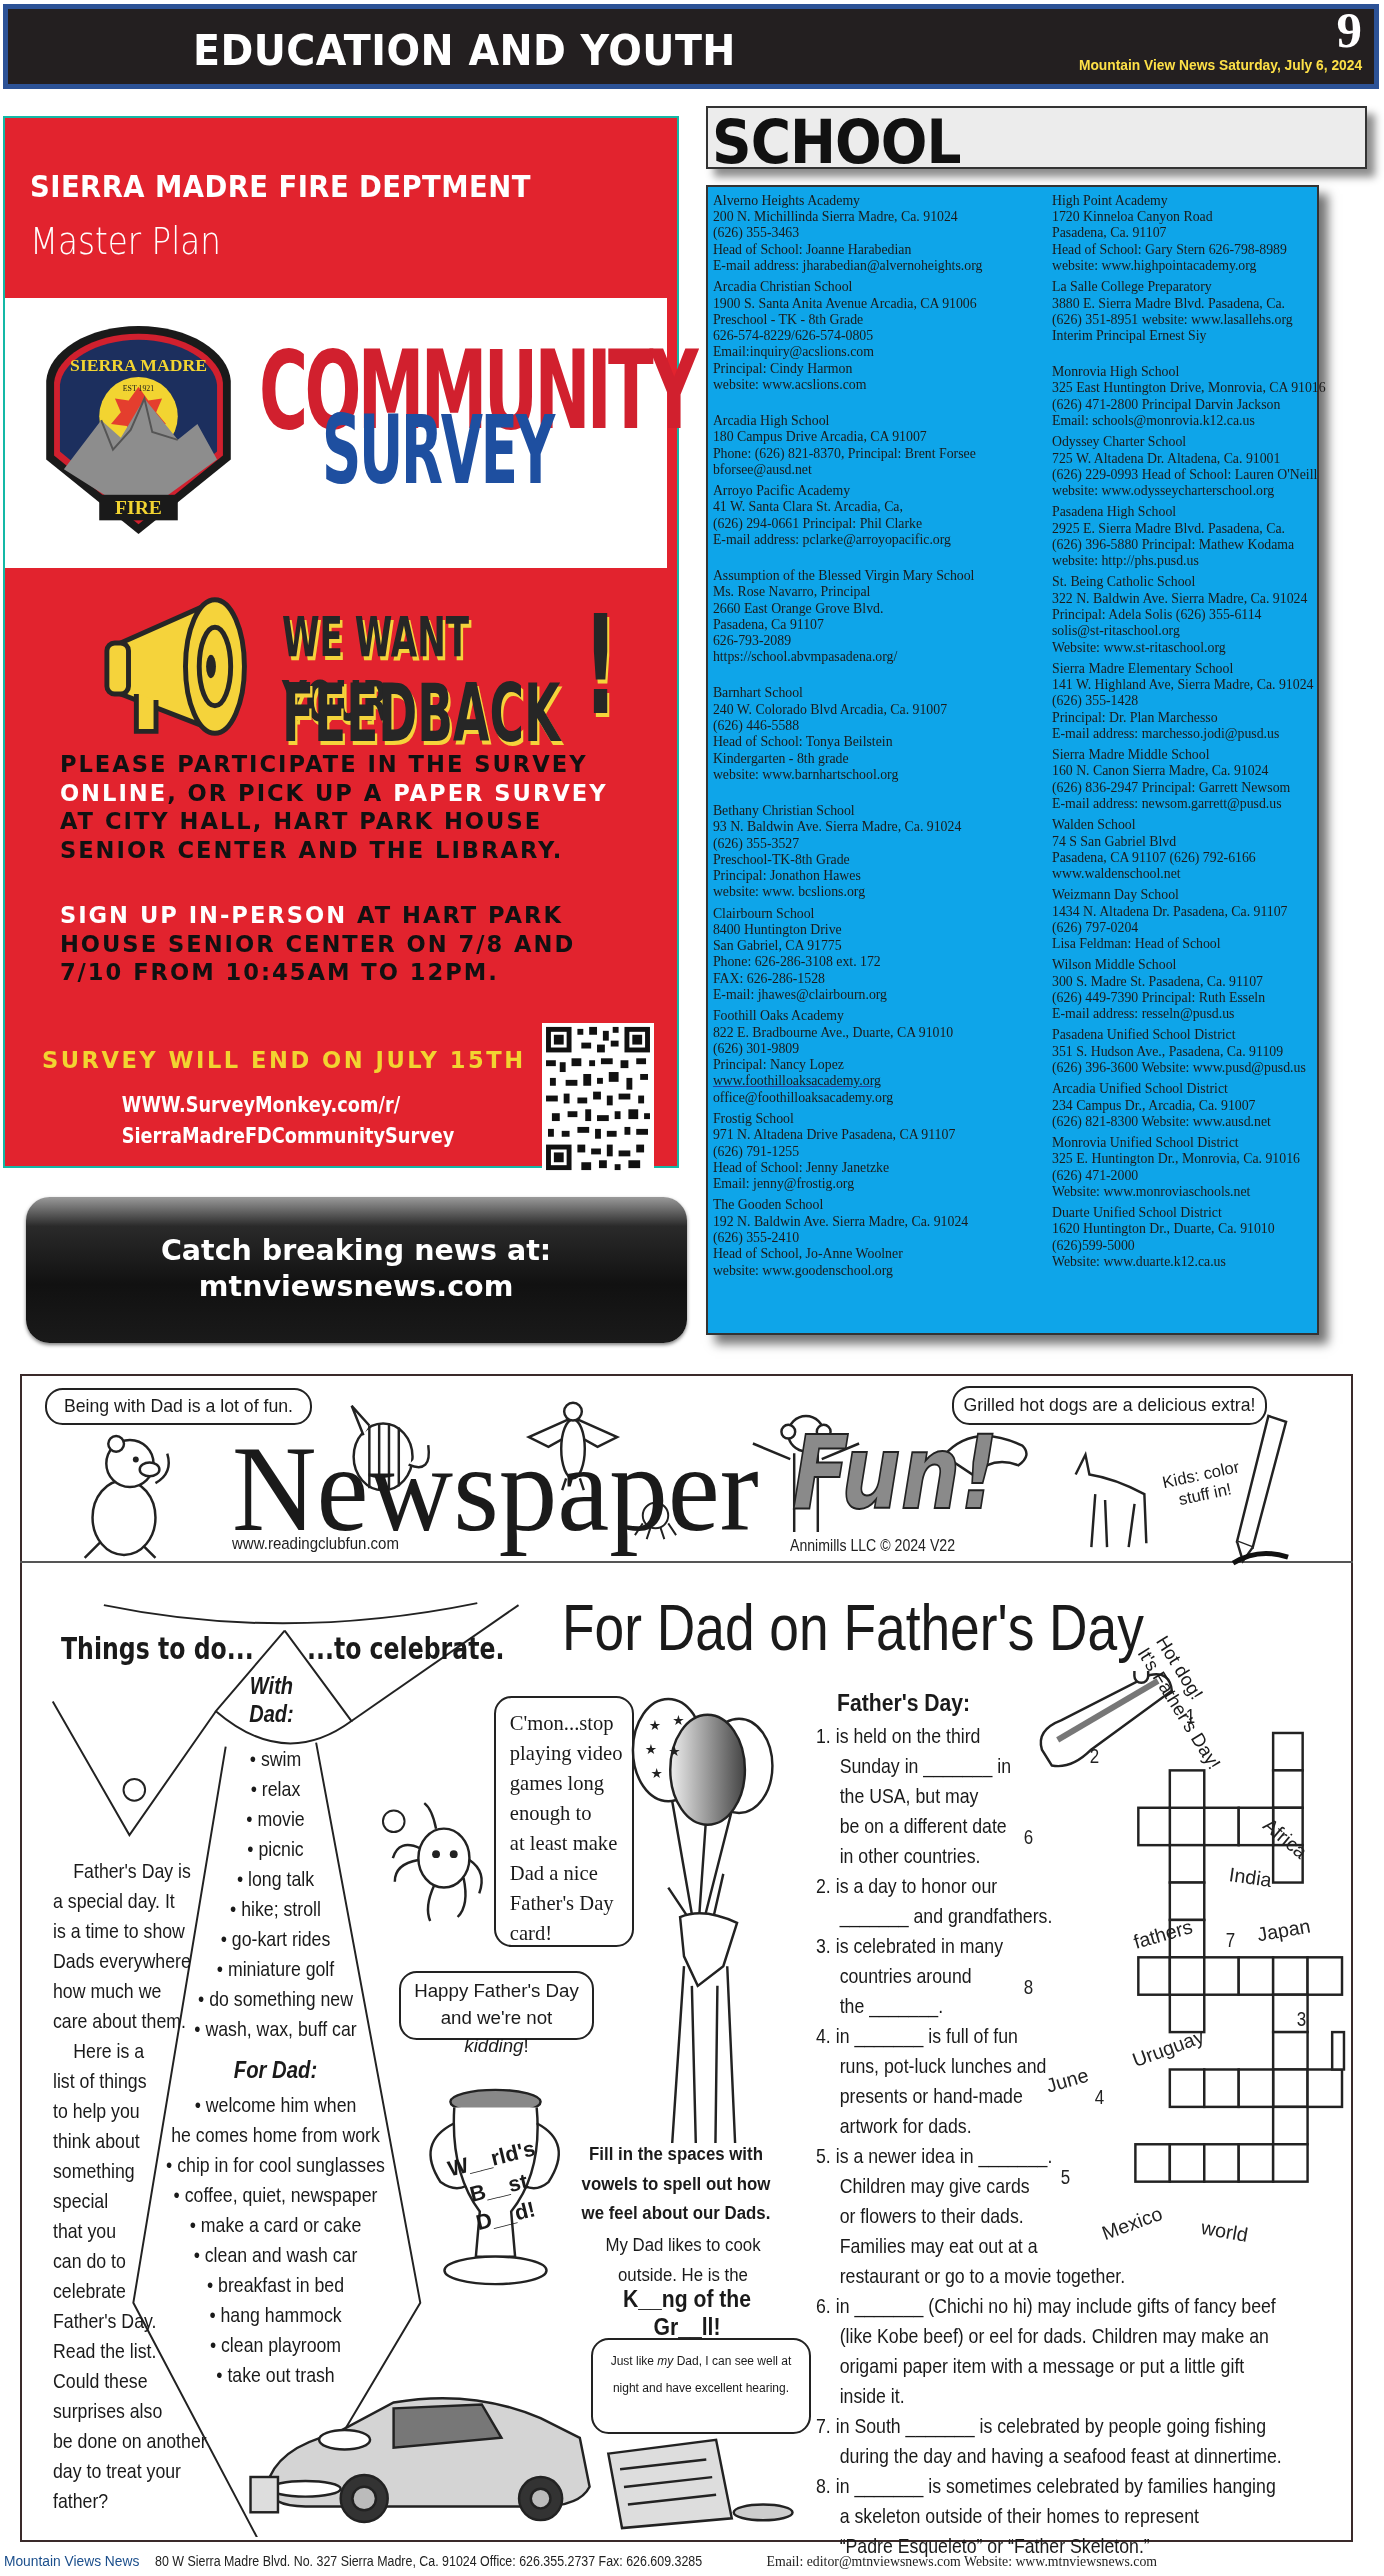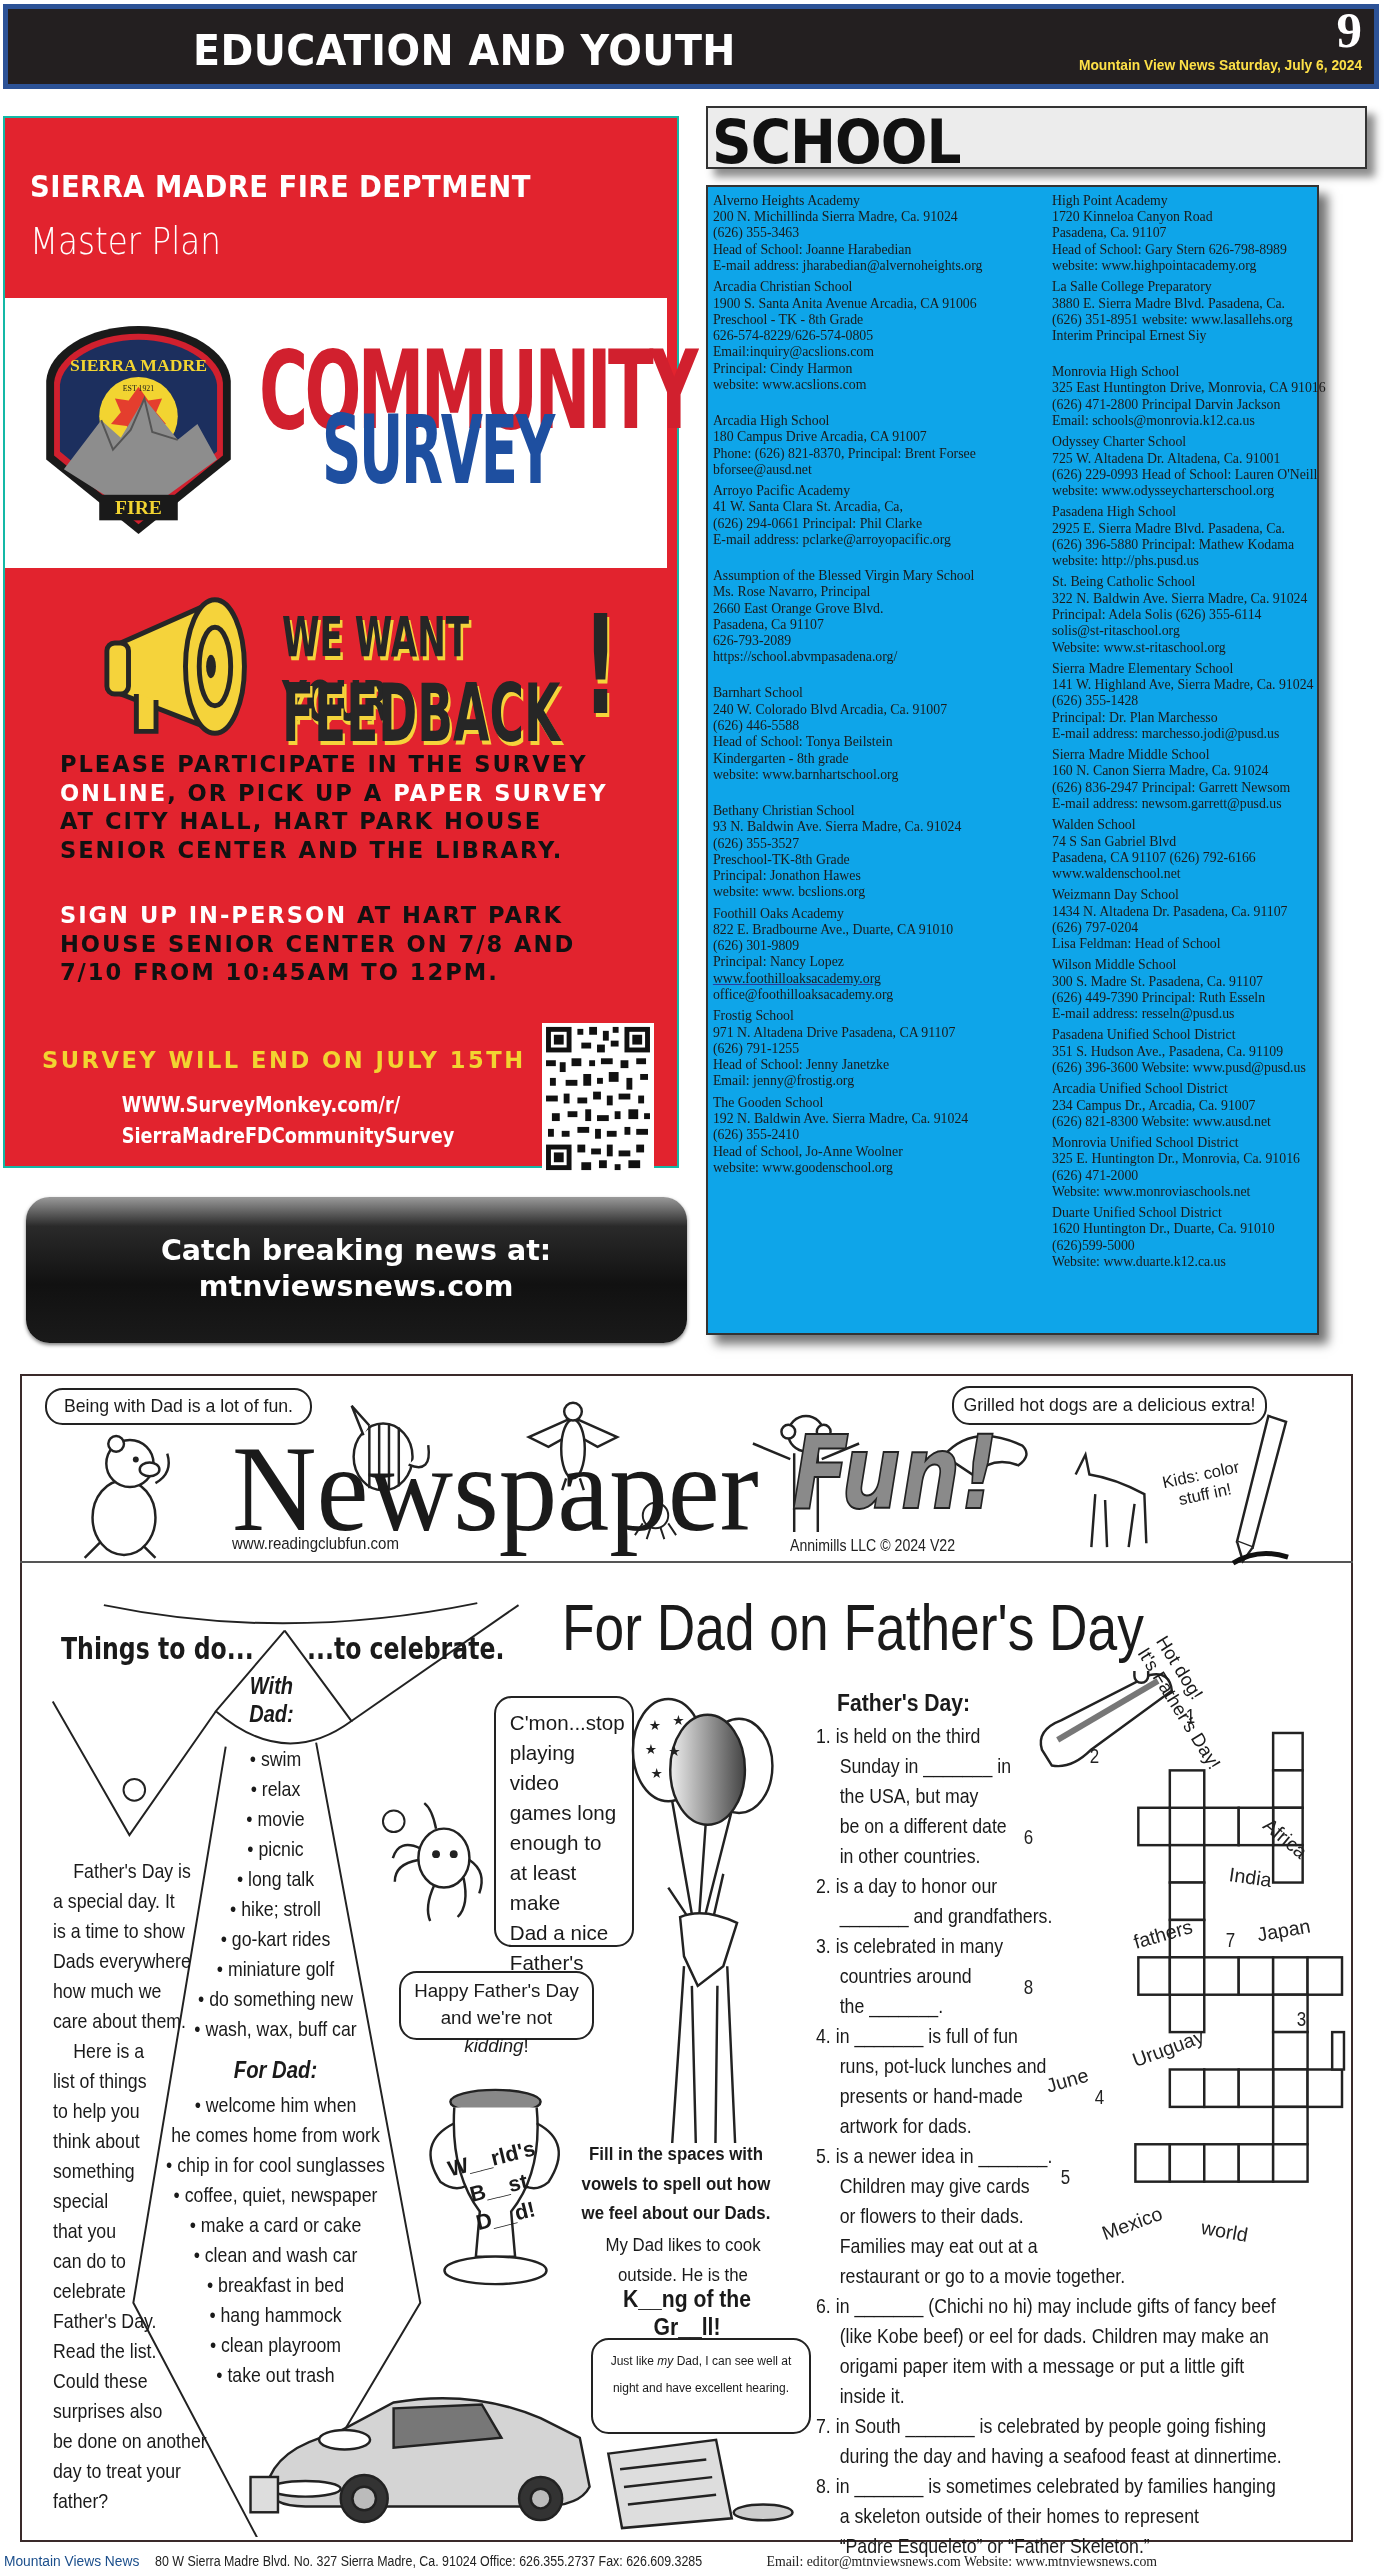--- a/index.html
+++ b/index.html
@@ -106,21 +106,21 @@
   .things-r { left: 307px; top: 1632px; }
   .with-dad { position: absolute; left: 232px; top: 1673px; width: 79px; text-align: center; font-weight: bold; font-style: italic; font-size: 23.6px; line-height: 27.5px; transform: scaleX(0.85); }
   .list { position: absolute; text-align: center; font-size: 20.6px; line-height: 30px; color: #1a1a1a; transform: scaleX(0.86); transform-origin: center; }
   .list-with { left: 128px; top: 1744px; width: 295px; }
   .list-for { left: 118px; top: 2090px; width: 315px; line-height: 30px; }
   .for-dad { position: absolute; left: 197px; top: 2057px; width: 157px; text-align: center; font-weight: bold; font-style: italic; font-size: 23.6px; transform: scaleX(0.86); }
   .intro { position: absolute; left: 53px; top: 1856px; width: 197px; font-size: 20.6px; line-height: 30px; transform: scaleX(0.86); transform-origin: left; }
   .intro .indent { padding-left: 23.6px; }
 
   .speech { position: absolute; border: 2.5px solid #222; border-radius: 17.7px; background: #fff; font-size: 20.6px; line-height: 30px; transform-origin: left; }
-  .speech.cmon { left: 494px; top: 1696px; width: 140px; height: 251px; padding: 9.8px 7.9px 0 13.8px; }
+  .speech.cmon { left: 494px; top: 1696px; width: 140px; height: 251px; padding: 9.8px 7.9px 0 13.8px; font-family: Liberation Serif, serif; }
   .speech.happy { left: 399px; top: 1971px; width: 195px; height: 69px; padding: 3.9px 5.9px; text-align: center; line-height: 27.5px; font-size: 18.7px; }
   .speech.justlike { left: 591px; top: 2338px; width: 220px; height: 96px; padding: 7.9px 5.9px; text-align: center; line-height: 27.5px; font-size: 12px; }
 
   .fill-in { position: absolute; left: 568px; top: 2139px; width: 216px; text-align: center; font-weight: bold; font-size: 18.7px; line-height: 29.5px; transform: scaleX(0.9); }
   .cook { position: absolute; left: 580px; top: 2230px; width: 206px; text-align: center; font-size: 18.7px; line-height: 29.5px; transform: scaleX(0.9); }
   .king { position: absolute; left: 584px; top: 2285px; width: 206px; text-align: center; font-weight: bold; font-size: 24.6px; transform: scaleX(0.86); }
 
   .trophy-text { position: absolute; left: 454px; top: 2143px; font-weight: bold; font-size: 21.6px; line-height: 29.5px; transform: rotate(-14deg); text-align: center; }
 
   .fd-title { position: absolute; left: 562px; top: 1595px; font-size: 65px; color: #1a1a1a; transform: scaleX(0.82); transform-origin: left; line-height: 1; }
@@ -322,20 +322,28 @@
       </div>
       <div class="dir-entry">
         <span class="line">Bethany Christian School</span>
         <span class="line">93 N. Baldwin Ave.  Sierra Madre, Ca. 91024</span>
         <span class="line">(626) 355-3527</span>
         <span class="line">Preschool-TK-8th Grade</span>
         <span class="line">Principal: Jonathon Hawes</span>
         <span class="line">website:  www. bcslions.org</span>
       </div>
       <div class="dir-entry">
+        <span class="line">Clairbourn School</span>
+        <span class="line">8400 Huntington Drive</span>
+        <span class="line">San Gabriel, CA 91775</span>
+        <span class="line">Phone: 626-286-3108 ext. 172</span>
+        <span class="line">FAX: 626-286-1528</span>
+        <span class="line">E-mail: jhawes@clairbourn.org</span>
+      </div>
+      <div class="dir-entry">
         <span class="line">Foothill Oaks Academy</span>
         <span class="line">822 E. Bradbourne Ave., Duarte, CA 91010</span>
         <span class="line">(626) 301-9809</span>
         <span class="line">Principal: Nancy Lopez</span>
         <span class="line link">www.foothilloaksacademy.org</span>
         <span class="line">office@foothilloaksacademy.org</span>
       </div>
       <div class="dir-entry">
         <span class="line">Frostig School</span>
         <span class="line">971 N. Altadena Drive  Pasadena, CA 91107</span>

